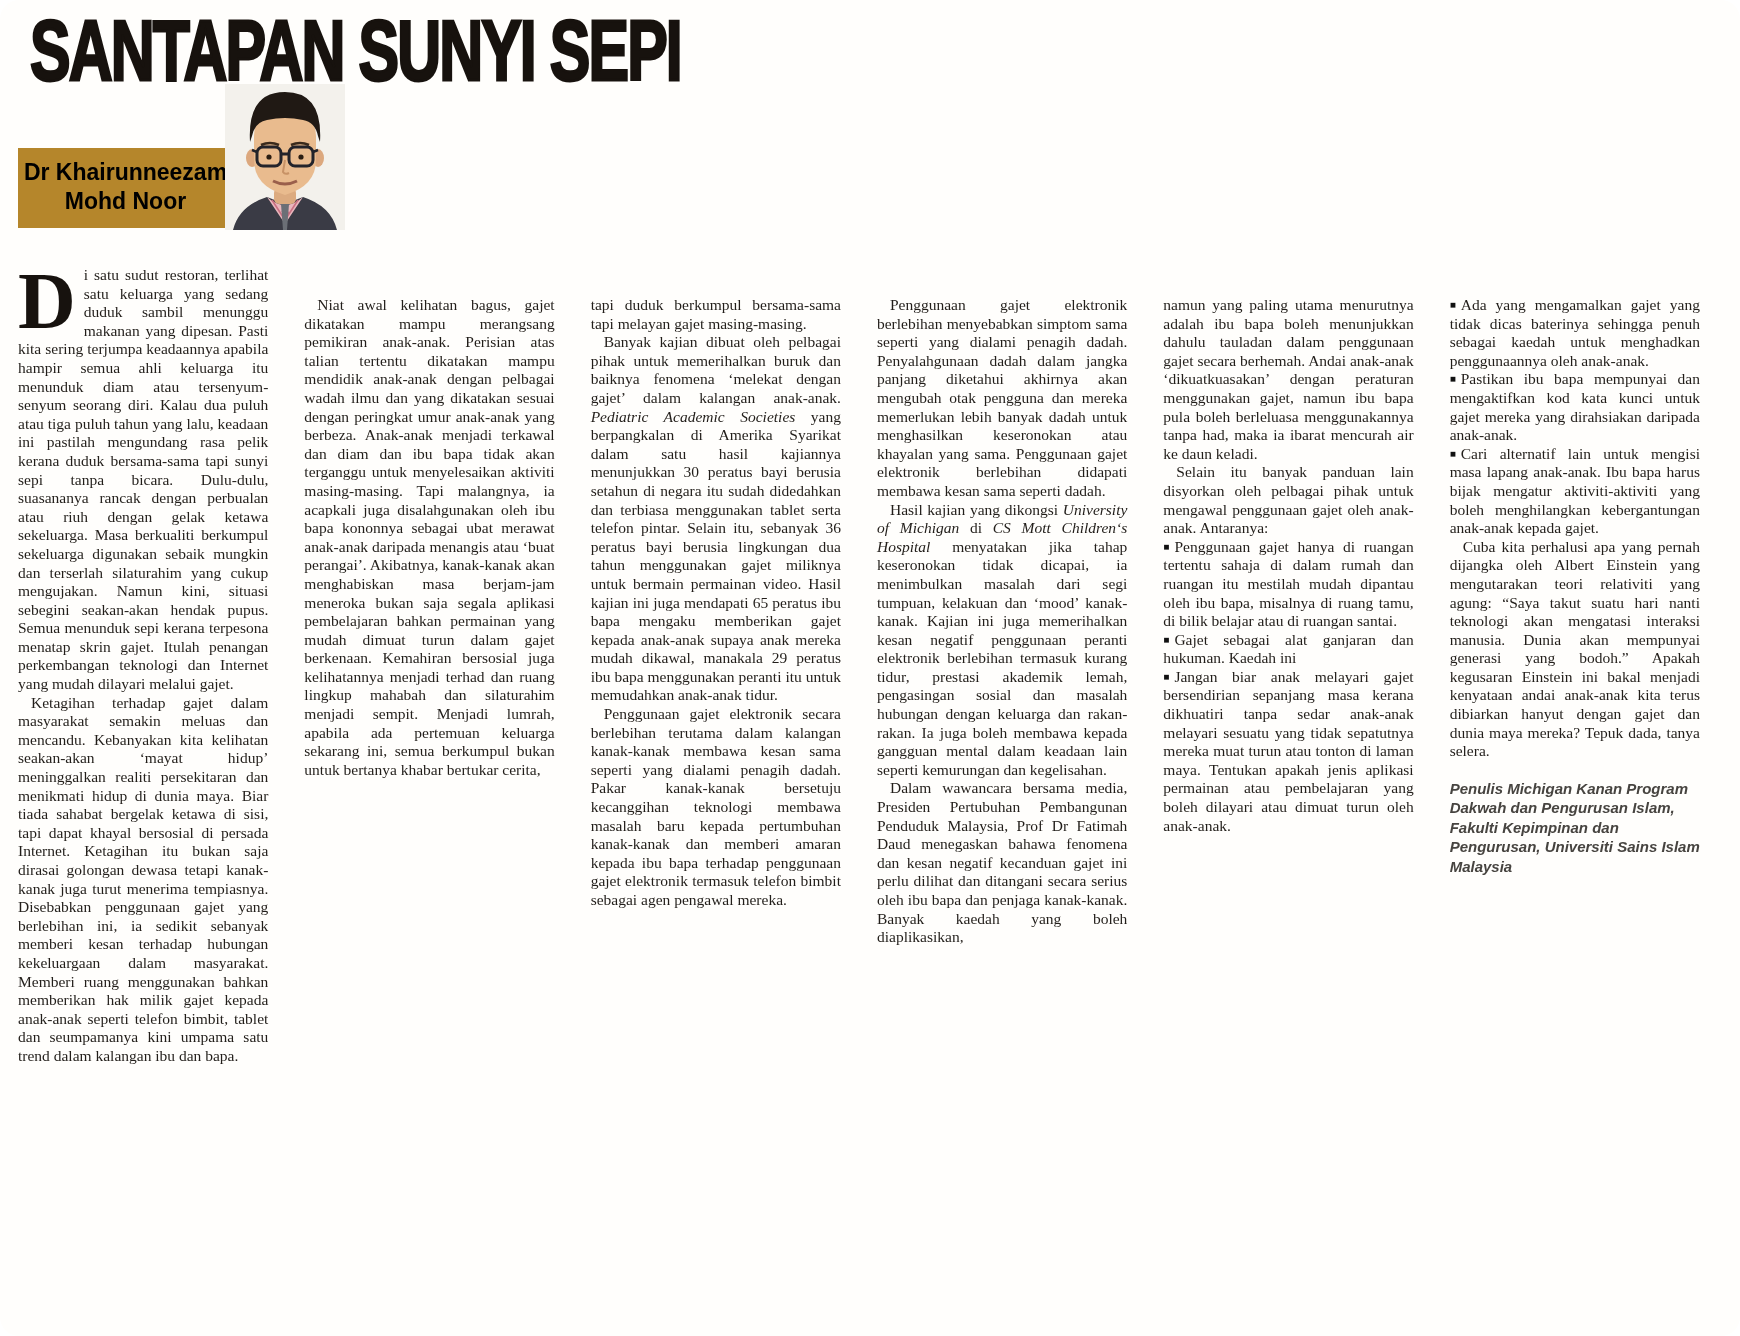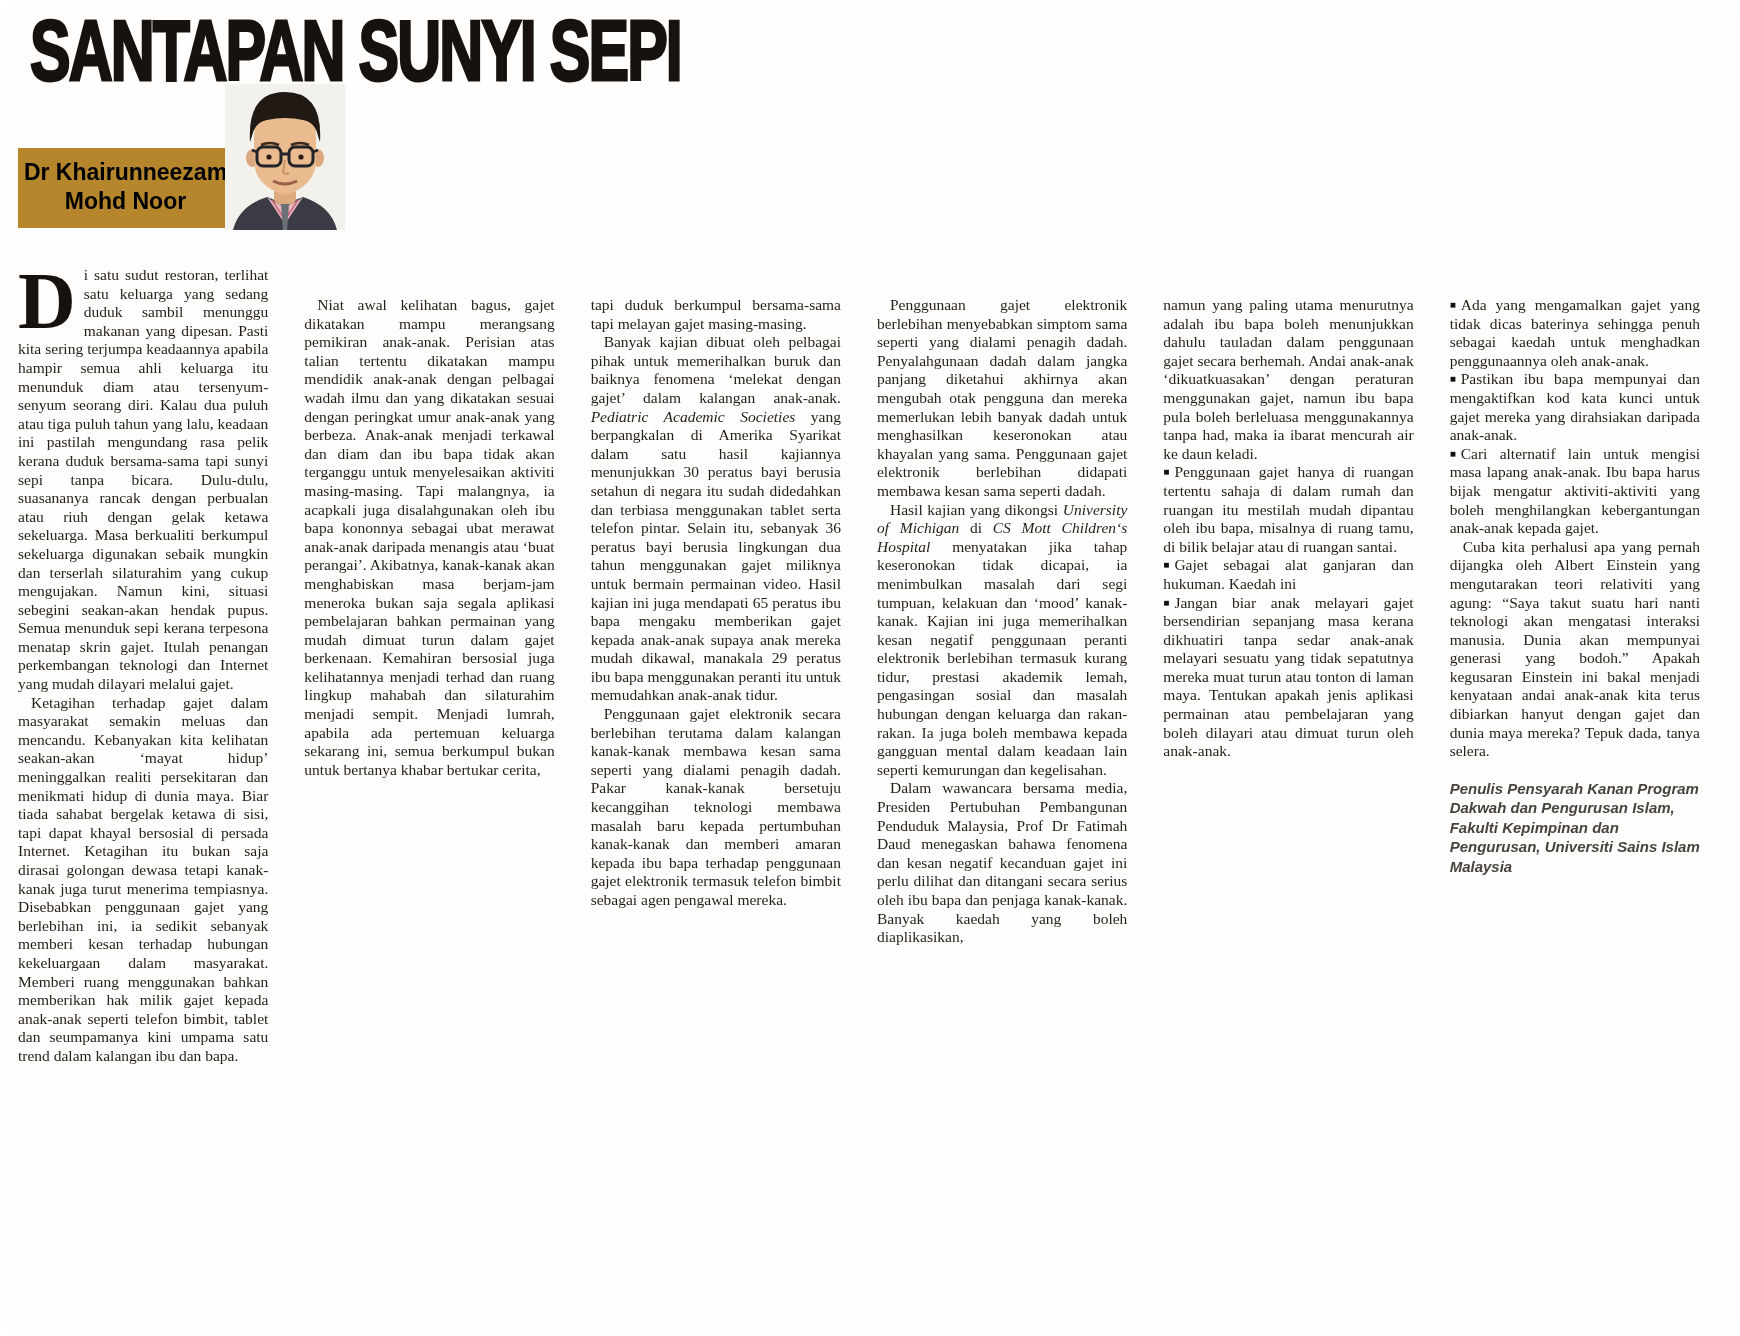--- a/index.html
+++ b/index.html
@@ -100,26 +100,27 @@
         <p class="indent">Banyak kajian dibuat oleh pelbagai pihak untuk memerihalkan buruk dan baiknya fenomena ‘melekat dengan gajet’ dalam kalangan anak-anak. <i>Pediatric Academic Societies</i> yang berpangkalan di Amerika Syarikat dalam satu hasil kajiannya menunjukkan 30 peratus bayi berusia setahun di negara itu sudah didedahkan dan terbiasa menggunakan tablet serta telefon pintar. Selain itu, sebanyak 36 peratus bayi berusia lingkungan dua tahun menggunakan gajet miliknya untuk bermain permainan video. Hasil kajian ini juga mendapati 65 peratus ibu bapa mengaku memberikan gajet kepada anak-anak supaya anak mereka mudah dikawal, manakala 29 peratus ibu bapa menggunakan peranti itu untuk memudahkan anak-anak tidur.</p>
         <p class="indent">Penggunaan gajet elektronik secara berlebihan terutama dalam kalangan kanak-kanak membawa kesan sama seperti yang dialami penagih dadah. Pakar kanak-kanak bersetuju kecanggihan teknologi membawa masalah baru kepada pertumbuhan kanak-kanak dan memberi amaran kepada ibu bapa terhadap penggunaan gajet elektronik termasuk telefon bimbit sebagai agen pengawal mereka.</p>
       </div>
       <div class="col cont">
         <p class="indent">Penggunaan gajet elektronik berlebihan menyebabkan simptom sama seperti yang dialami penagih dadah. Penyalahgunaan dadah dalam jangka panjang diketahui akhirnya akan mengubah otak pengguna dan mereka memerlukan lebih banyak dadah untuk menghasilkan keseronokan atau khayalan yang sama. Penggunaan gajet elektronik berlebihan didapati membawa kesan sama seperti dadah.</p>
         <p class="indent">Hasil kajian yang dikongsi <i>University of Michigan</i> di <i>CS Mott Children‘s Hospital</i> menyatakan jika tahap keseronokan tidak dicapai, ia menimbulkan masalah dari segi tumpuan, kelakuan dan ‘mood’ kanak-kanak. Kajian ini juga memerihalkan kesan negatif penggunaan peranti elektronik berlebihan termasuk kurang tidur, prestasi akademik lemah, pengasingan sosial dan masalah hubungan dengan keluarga dan rakan-rakan. Ia juga boleh membawa kepada gangguan mental dalam keadaan lain seperti kemurungan dan kegelisahan.</p>
         <p class="indent">Dalam wawancara bersama media, Presiden Pertubuhan Pembangunan Penduduk Malaysia, Prof Dr Fatimah Daud menegaskan bahawa fenomena dan kesan negatif kecanduan gajet ini perlu dilihat dan ditangani secara serius oleh ibu bapa dan penjaga kanak-kanak. Banyak kaedah yang boleh diaplikasikan,</p>
       </div>
       <div class="col cont">
         <p class="plain">namun yang paling utama menurutnya adalah ibu bapa boleh menunjukkan dahulu tauladan dalam penggunaan gajet secara berhemah. Andai anak-anak ‘dikuatkuasakan’ dengan peraturan menggunakan gajet, namun ibu bapa pula boleh berleluasa menggunakannya tanpa had, maka ia ibarat mencurah air ke daun keladi.</p>
+        <p class="indent">Selain itu banyak panduan lain disyorkan oleh pelbagai pihak untuk mengawal penggunaan gajet oleh anak-anak. Antaranya:</p>
         <p class="bullet"><span class="sq" style="color: rgb(17, 17, 17);">■</span>Penggunaan gajet hanya di ruangan tertentu sahaja di dalam rumah dan ruangan itu mestilah mudah dipantau oleh ibu bapa, misalnya di ruang tamu, di bilik belajar atau di ruangan santai.</p>
         <p class="bullet"><span class="sq" style="color: rgb(17, 17, 17);">■</span>Gajet sebagai alat ganjaran dan hukuman. Kaedah ini</p>
         <p class="bullet"><span class="sq" style="color: rgb(17, 17, 17);">■</span>Jangan biar anak melayari gajet bersendirian sepanjang masa kerana dikhuatiri tanpa sedar anak-anak melayari sesuatu yang tidak sepatutnya mereka muat turun atau tonton di laman maya. Tentukan apakah jenis aplikasi permainan atau pembelajaran yang boleh dilayari atau dimuat turun oleh anak-anak.</p>
       </div>
       <div class="col cont">
         <p class="bullet"><span class="sq" style="color: rgb(17, 17, 17);">■</span>Ada yang mengamalkan gajet yang tidak dicas baterinya sehingga penuh sebagai kaedah untuk menghadkan penggunaannya oleh anak-anak.</p>
         <p class="bullet"><span class="sq" style="color: rgb(17, 17, 17);">■</span>Pastikan ibu bapa mempunyai dan mengaktifkan kod kata kunci untuk gajet mereka yang dirahsiakan daripada anak-anak.</p>
         <p class="bullet"><span class="sq" style="color: rgb(17, 17, 17);">■</span>Cari alternatif lain untuk mengisi masa lapang anak-anak. Ibu bapa harus bijak mengatur aktiviti-aktiviti yang boleh menghilangkan kebergantungan anak-anak kepada gajet.</p>
         <p class="indent">Cuba kita perhalusi apa yang pernah dijangka oleh Albert Einstein yang mengutarakan teori relativiti yang agung: “Saya takut suatu hari nanti teknologi akan mengatasi interaksi manusia. Dunia akan mempunyai generasi yang bodoh.” Apakah kegusaran Einstein ini bakal menjadi kenyataan andai anak-anak kita terus dibiarkan hanyut dengan gajet dan dunia maya mereka? Tepuk dada, tanya selera.</p>
-        <p class="author" style="color: rgb(71, 68, 64);">Penulis Pensyarah Kanan Program Dakwah dan Pengurusan Islam, Fakulti Kepimpinan dan Pengurusan, Universiti Sains Islam Malaysia</p>
+        <p class="author" style="color: rgb(71, 68, 64);">Penulis Michigan Kanan Program Dakwah dan Pengurusan Islam, Fakulti Kepimpinan dan Pengurusan, Universiti Sains Islam Malaysia</p>
       </div>
     </div>
 
 </div>
 
 </body></html>

